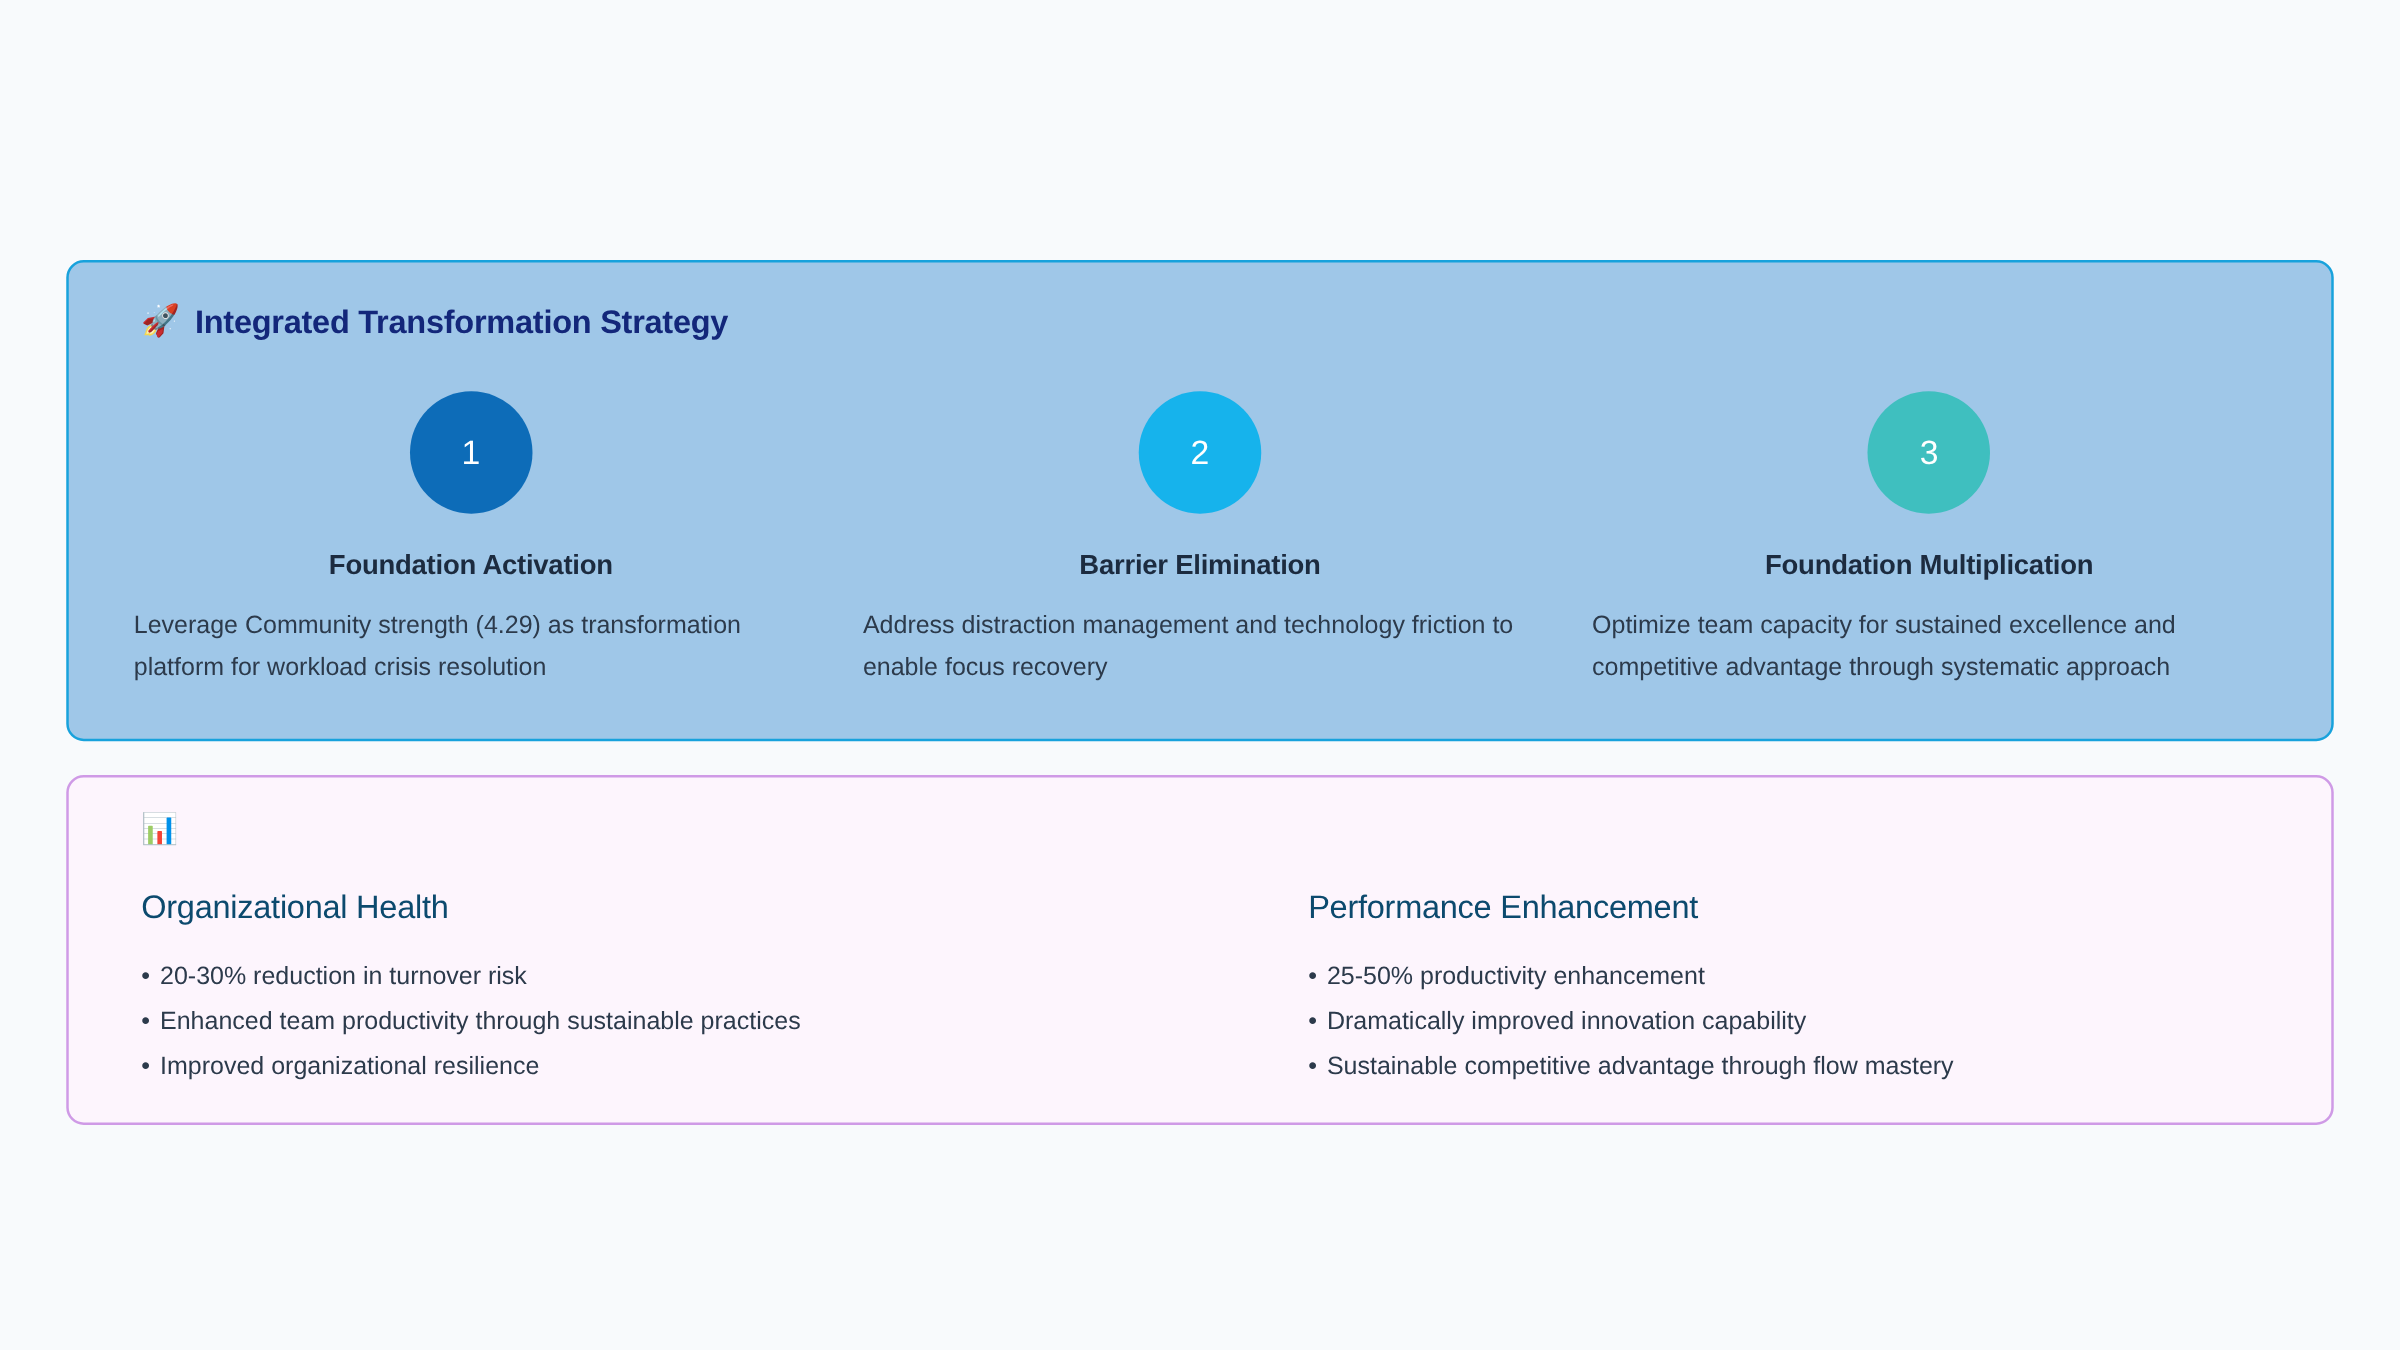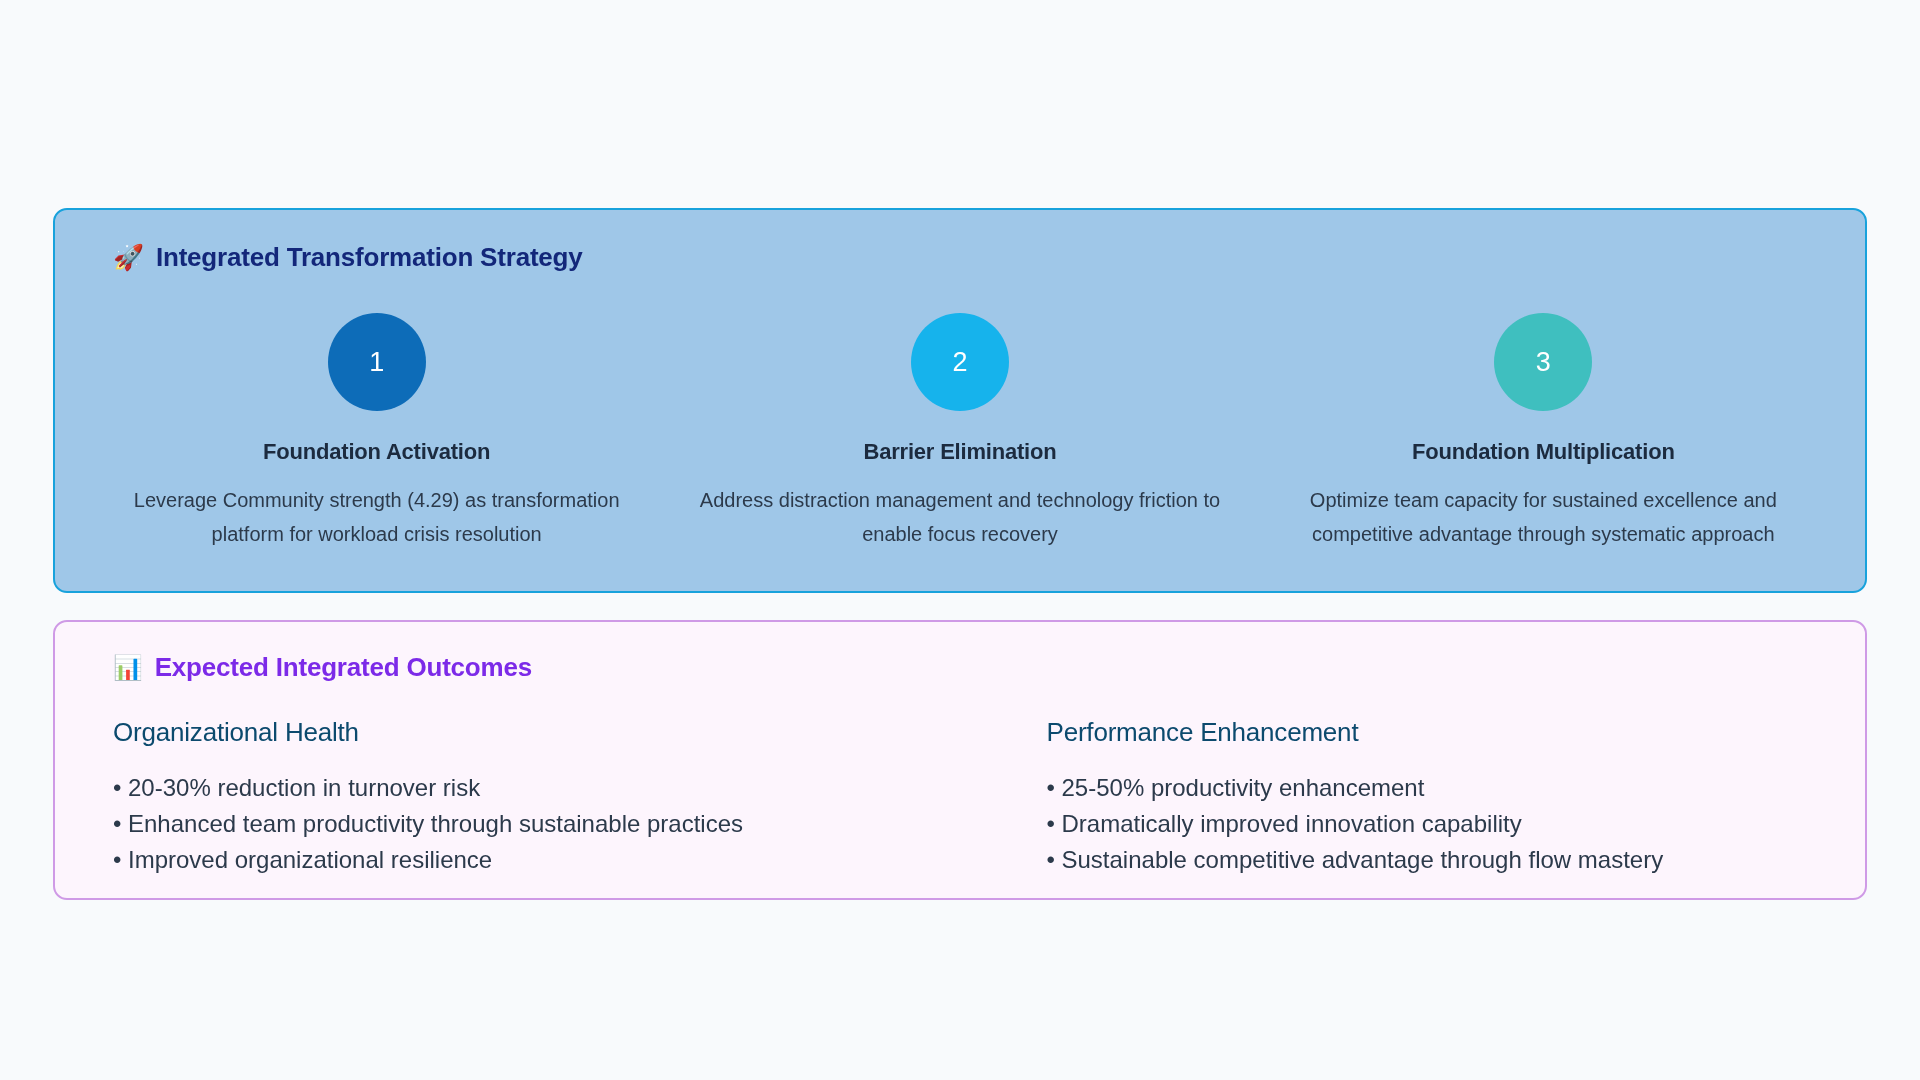--- a/index.html
+++ b/index.html
@@ -83,21 +83,20 @@
     font-weight: bold;
     color: #1c2b3f;
     letter-spacing: -0.2px;
   }
 
   .step-desc {
     margin-top: 18px;
     font-size: 20px;
     line-height: 34px;
     color: #2c3a4b;
-    text-align: center;
     max-width: 560px;
   }
 
   
   .outcomes-card {
     position: absolute;
     left: 53px;
     top: 620px;
     width: 1814px;
     height: 280px;
@@ -138,21 +137,21 @@
     color: #0c4a6e;
     letter-spacing: -0.2px;
   }
 
   .outcome-list {
     list-style: none;
     margin-top: 22px;
   }
 
   .outcome-item {
-    font-size: 24px;
+    font-size: 20px;
     line-height: 36px;
     color: #2c3a4b;
     white-space: nowrap;
   }
   .outcome-item .bullet {
     display: inline-block;
     width: 15px;
     color: #2c3a4b;
   }
 </style>
@@ -188,21 +187,20 @@
         <div class="step-desc">Optimize team capacity for sustained excellence and competitive advantage through systematic approach</div>
       </div>
 
     </div>
   </section>
 
   <section class="outcomes-card" style="background: rgb(253, 245, 253); border-color: rgb(207, 154, 230);">
 
     <div class="outcomes-title" style="color: rgb(124, 42, 232);">
       <span class="emoji">📊</span>
-      <span>Expected Integrated Outcomes</span>
     </div>
 
     <div class="outcomes-cols">
 
       <div class="outcome-col first">
         <div class="outcome-heading">Organizational Health</div>
         <ul class="outcome-list">
           <li class="outcome-item"><span class="bullet">•</span><span>20-30% reduction in turnover risk</span></li>
           <li class="outcome-item"><span class="bullet">•</span><span>Enhanced team productivity through sustainable practices</span></li>
           <li class="outcome-item"><span class="bullet">•</span><span>Improved organizational resilience</span></li>

